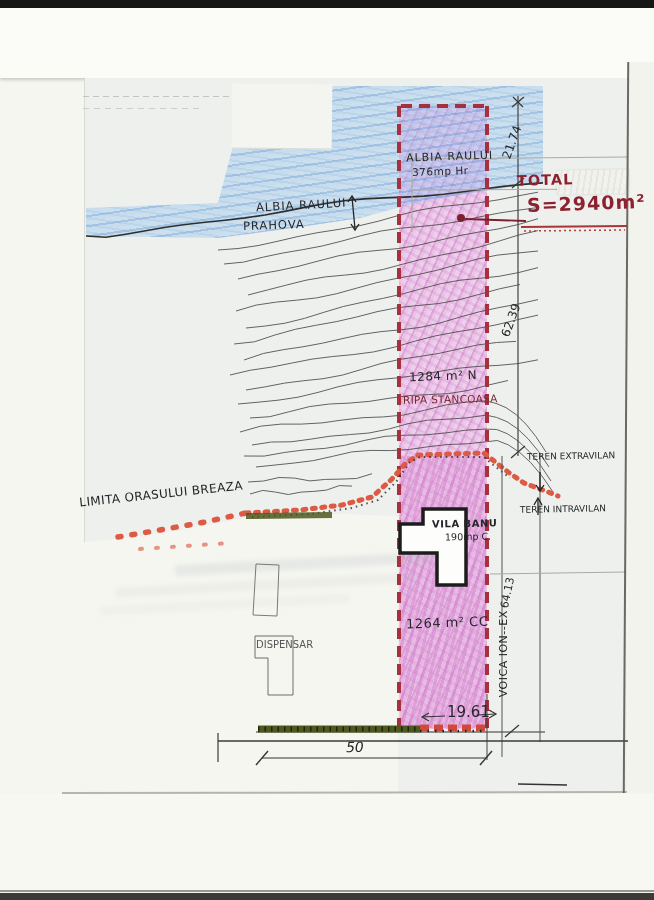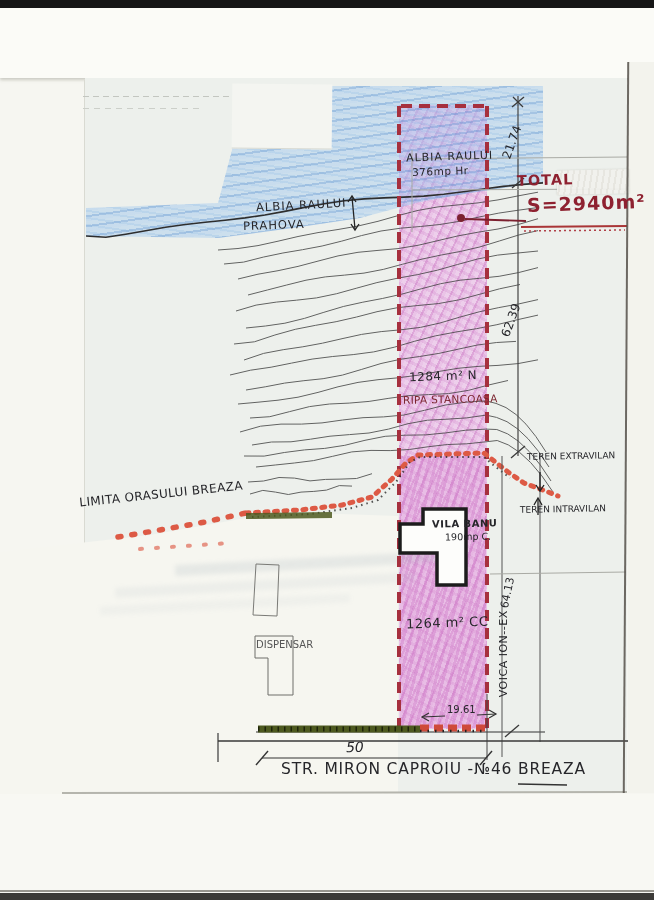--- a/index.html
+++ b/index.html
@@ -209,21 +209,20 @@
 
   <span class="lbl rot" style="left:79px;top:488px;font-size:12px;letter-spacing:0.4px;transform:rotate(-6deg);">LIMITA ORASULUI BREAZA</span>
 
   <span class="lbl rot" style="left:410px;top:519px;font-size:10px;font-weight:bold;letter-spacing:0.5px;transform:rotate(-1deg);margin-left:22px;">VILA BANU</span>
   <span class="lbl rot" style="left:416px;top:532px;font-size:9.5px;transform:rotate(-1deg);margin-left:29px;">190mp C.</span>
 
   <span class="lbl rot" style="left:406px;top:616px;font-size:13px;letter-spacing:0.5px;transform:rotate(-2deg);">1264 m² CC</span>
 
   <span class="lbl" style="left:256px;top:640px;font-size:10px;color:#555;z-index:7;">DISPENSAR</span>
 
-  <span class="lbl" style="left:447px;top:705px;font-size:10px;">19.61</span>
+  <span class="lbl" style="left:447px;top:705px;font-size:15px;">19.61</span>
   <span class="lbl rot" style="left:346px;top:740px;font-size:14px;font-style:italic;transform:rotate(-2deg);">50</span>
 
-  <span class="lbl" style="left:281px;top:761px;font-size:15.5px;letter-spacing:0.8px;font-weight:500;">STR. MIRON CAPROIU  -№46  BREAZA</span>
 
   <div class="abs scan-bottom-line"></div>
   <div class="abs scan-bottom"></div>
   <div class="abs sheet-right-edge"></div>
 </div>
 
 </body></html>

